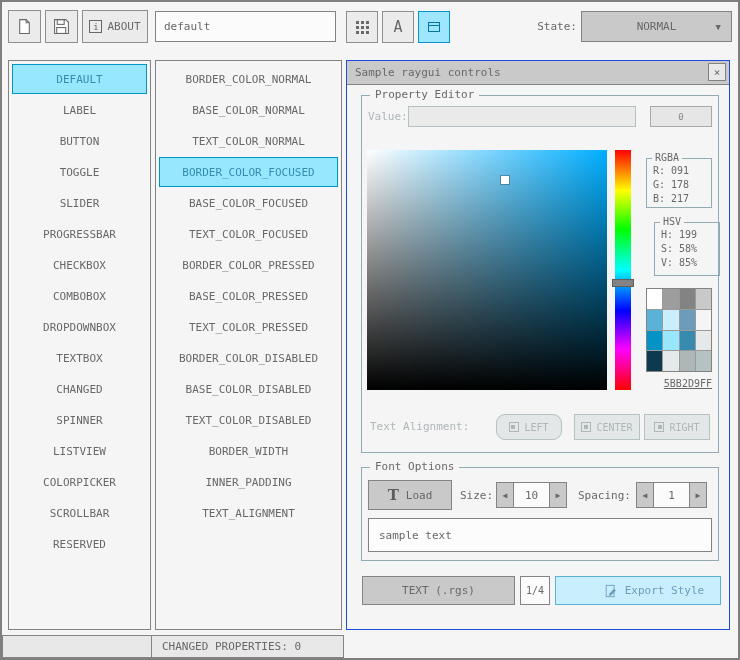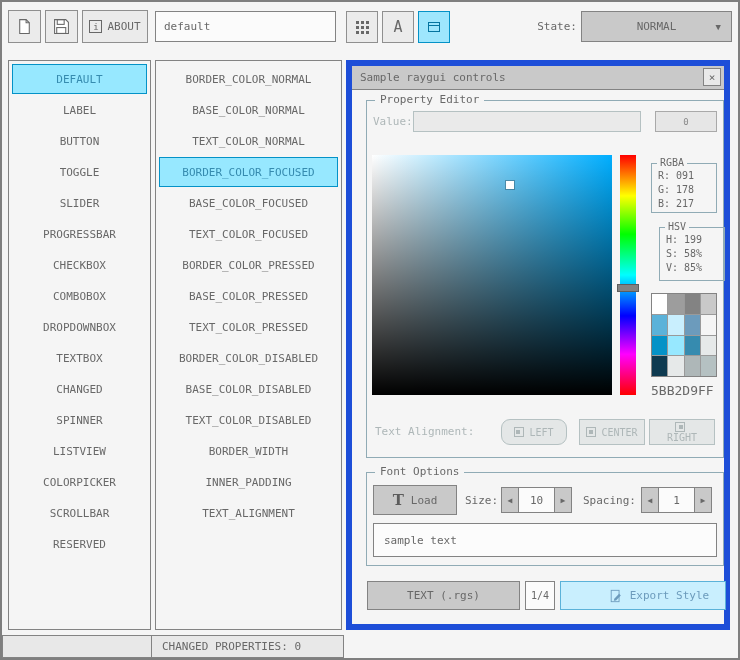--- a/index.html
+++ b/index.html
@@ -48,21 +48,21 @@
   .properties-list { left:153px; width:187px; }
   .list-item {
     height:30px; margin:1px 1px; border:1px solid transparent;
     display:flex; align-items:center; justify-content:center; cursor:pointer;
   }
   .list-item.selected { background:#97e8ff; border-color:#0492c7; color:#368baf; }
 
   
   .sample-window {
     position:absolute; left:344px; top:58px; width:384px; height:570px;
-    border:6px solid #1d4ed8; background:#f5f5f5;
+    border:1px solid #1d4ed8; background:#f5f5f5;
   }
   .titlebar {
     position:absolute; left:0; top:0; width:100%; height:24px;
     background:#c9c9c9; border-bottom:1px solid #838383;
     display:flex; align-items:center; padding-left:8px;
   }
   .close-btn {
     position:absolute; top:2px; right:3px; width:18px; height:18px;
     border:1px solid #838383; background:#e9e9e9; cursor:pointer;
     display:flex; align-items:center; justify-content:center; font-size:11px;
@@ -114,29 +114,29 @@
   .rgba-box div, .hsv-box div { font-size:10px; padding:1px 0 0 6px; line-height:13px; }
   .rgba-box { padding-top:4px; } .hsv-box { padding-top:4px;margin-left:8px; }
 
   .palette {
     position:absolute; left:284px; top:192px; width:66px; height:84px;
     border:1px solid #838383; background:#9a9a9a;
     display:grid; grid-template-columns:repeat(4,1fr); gap:1px; padding:0;
   }
   .palette-cell { cursor:pointer; }
 
-  .hex-value { position:absolute; left:284px; top:282px; width:66px; text-align:left; font-size:13px; }
+  .hex-value { position:absolute; left:284px; top:282px; width:66px; text-align:right; font-size:10px;text-decoration:underline; }
 
   .align-label { position:absolute; left:8px; top:324px; color:#aeb7b8; }
   .align-btn {
     position:absolute; top:318px; width:66px; height:26px;
     border:1px solid #b5c1c2; background:#e4e7e7; color:#aeb7b8; font-size:10px;
     display:flex; align-items:center; justify-content:center; cursor:pointer;
   }
-  .align-left   { left:134px;border-radius:9px; } .align-center { left:212px; } .align-right  { left:282px;flex-direction:column; }
+  .align-left   { left:134px;border-radius:9px; } .align-center { left:212px; } .align-right  { left:282px; }
   .align-ico { width:10px; height:10px; border:1px solid #aeb7b8; display:inline-block;
                position:relative; margin-right:5px; flex:none; }
   .align-ico::after { content:""; position:absolute; width:4px; height:4px; background:#aeb7b8; top:2px; }
   .align-left  .align-ico::after { left:1px; }
   .align-center .align-ico::after { left:2px; }
   .align-right .align-ico::after { right:1px; }
 
   .fo-group { left:14px; top:406px; width:358px; height:94px; }
   .load-btn {
     position:absolute; left:6px; top:12px; width:84px; height:30px;

